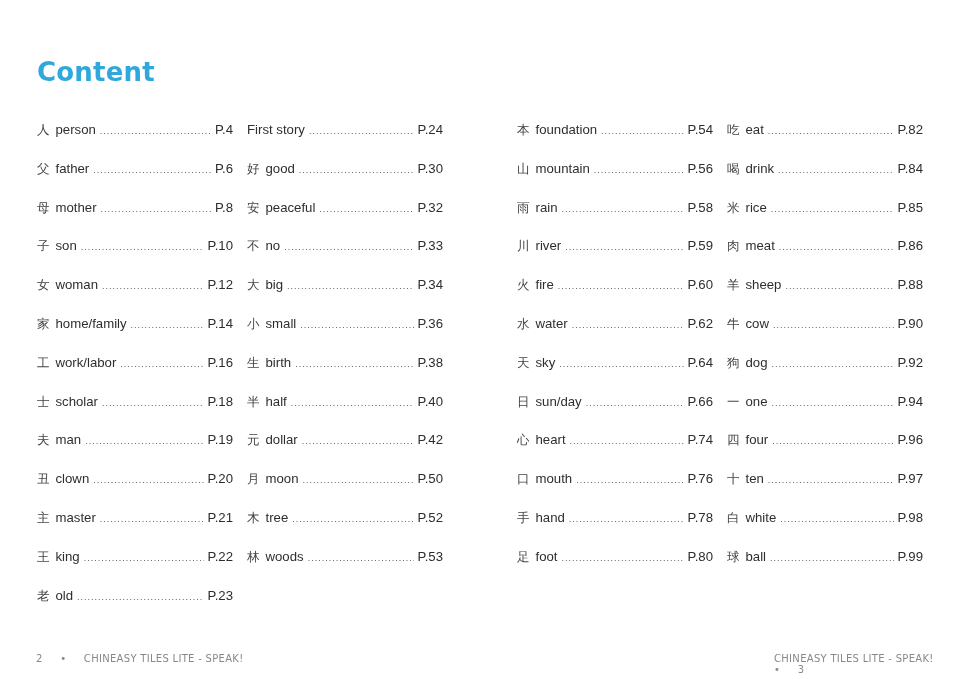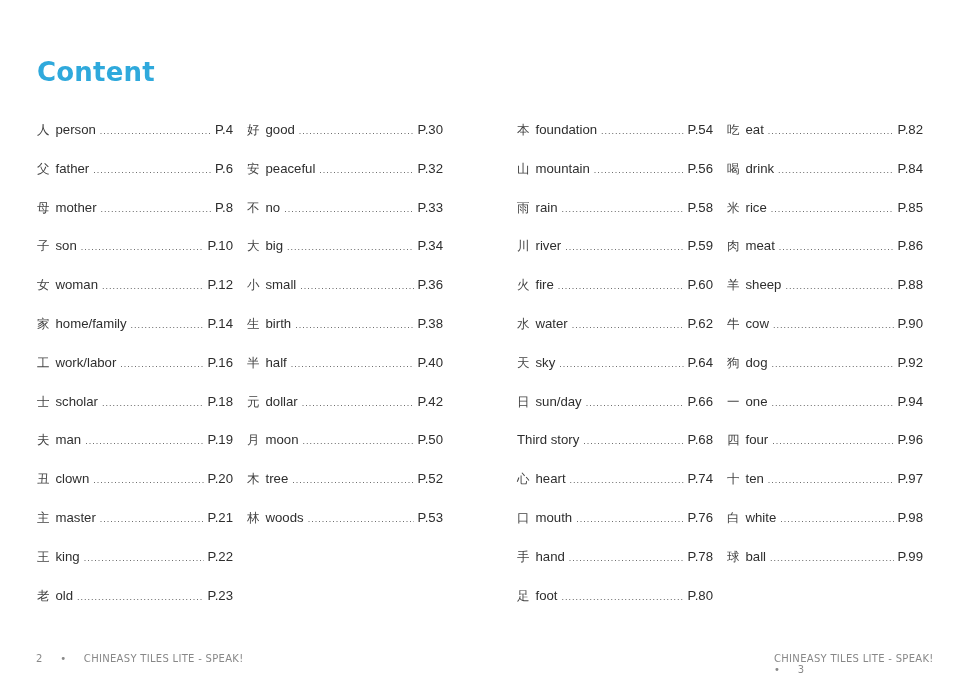--- a/index.html
+++ b/index.html
@@ -119,20 +119,25 @@
     </div>
     <div class="entry">
       <span class="han">老</span>
       <span class="label">old</span>
       <span class="dots"></span>
       <span class="page">P.23</span>
     </div>
   </div>
 <div class="col" id="col1" style="left:247px;">
     <div class="entry">
+      <span class="label">First story</span>
+      <span class="dots"></span>
+      <span class="page">P.24</span>
+    </div>
+    <div class="entry">
       <span class="han">好</span>
       <span class="label">good</span>
       <span class="dots"></span>
       <span class="page">P.30</span>
     </div>
     <div class="entry">
       <span class="han">安</span>
       <span class="label">peaceful</span>
       <span class="dots"></span>
       <span class="page">P.32</span>
@@ -233,25 +238,20 @@
       <span class="han">天</span>
       <span class="label">sky</span>
       <span class="dots"></span>
       <span class="page">P.64</span>
     </div>
     <div class="entry">
       <span class="han">日</span>
       <span class="label">sun/day</span>
       <span class="dots"></span>
       <span class="page">P.66</span>
-    </div>
-    <div class="entry">
-      <span class="label">Third story</span>
-      <span class="dots"></span>
-      <span class="page">P.68</span>
     </div>
     <div class="entry">
       <span class="han">心</span>
       <span class="label">heart</span>
       <span class="dots"></span>
       <span class="page">P.74</span>
     </div>
     <div class="entry">
       <span class="han">口</span>
       <span class="label">mouth</span>

